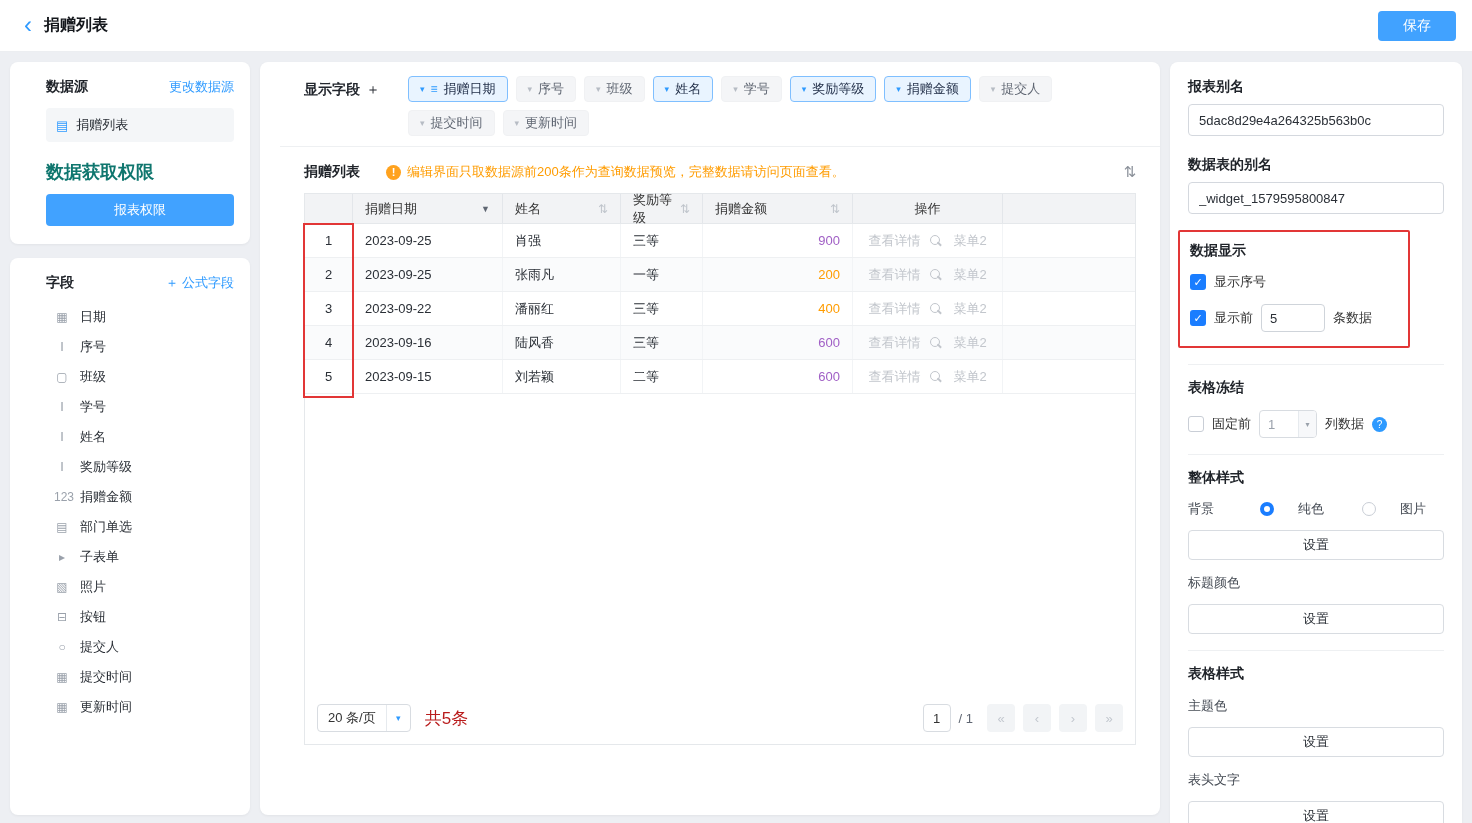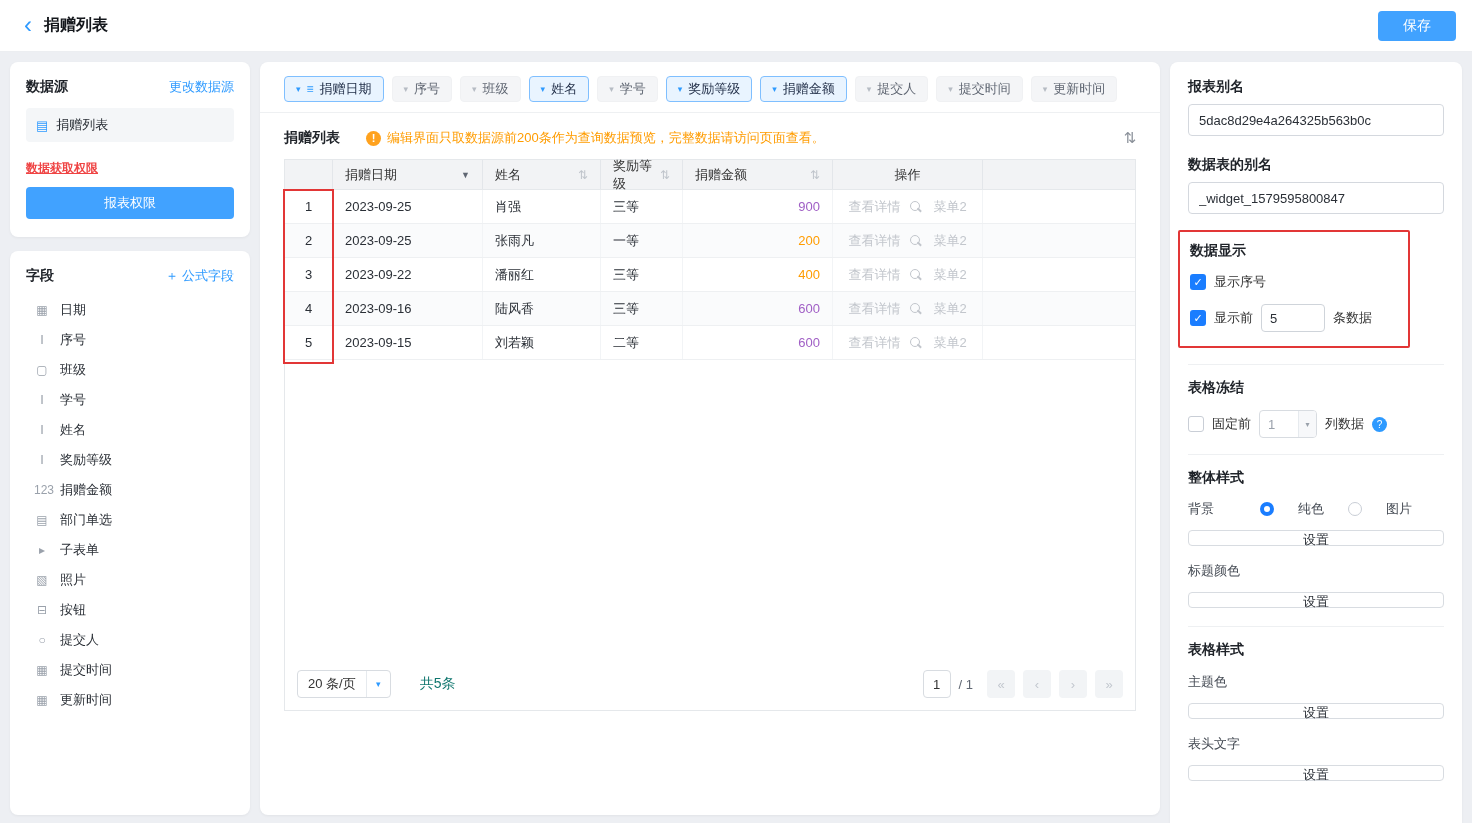--- a/index.html
+++ b/index.html
@@ -8,32 +8,32 @@
   .root { position:relative; width:1472px; height:823px; overflow:hidden; }
 
   
   .topbar { position:absolute; top:0; left:0; right:0; height:52px; background:#fff;
             border-bottom:1px solid #eceef1; display:flex; align-items:center; padding:0 16px; z-index:5; }
   .back { color:#2e9aff; font-size:24px; line-height:24px; margin:0 12px 2px 8px; cursor:pointer; }
   .page-title { font-size:16px; font-weight:bold; color:#15181d; }
   .save-btn { margin-left:auto; width:78px; height:30px; background:#41a2ff; color:#fff; border:none;
               border-radius:4px; font-size:14px; cursor:pointer; }
 
-  .card { background:#fff; border-radius:8px; box-shadow:0 1px 3px rgba(0,0,0,.05); }
+  .card { background:#fff; border-radius:8px; box-shadow:0 1px 3px rgba(0,0,0,.05);padding-left:20px; }
 
   
   .left-col { position:absolute; left:10px; top:62px; width:240px; bottom:8px; display:flex; flex-direction:column; gap:14px; }
   .ds-card { flex:none; }
   .ds-head { display:flex; justify-content:space-between; align-items:center; padding:16px 16px 12px; }
   .sec-title { font-size:14px; font-weight:bold; color:#1f2329; }
   .blue-link { font-size:13px; color:#2e9aff; cursor:pointer; }
   .ds-item { margin:0 16px; height:34px; background:#f4f6f8; border-radius:4px; display:flex; align-items:center;
              gap:8px; padding:0 10px; font-size:13px; color:#2a2f36; cursor:pointer; }
   .ds-item .doc-ic { color:#2e9aff; font-size:13px; }
-  .perm-title { padding:18px 16px 10px; font-size:12px; font-weight:bold; color:#ef4444;text-decoration:underline; }
+  .perm-title { padding:18px 16px 10px; font-size:18px; font-weight:bold; color:#0f766e; }
   .perm-btn { margin:0 16px 18px; height:32px; background:#41a2ff; color:#fff; border:none; border-radius:4px;
               font-size:13px; width:calc(100% - 32px); cursor:pointer; }
   .fields-card { flex:1; overflow:hidden; }
   .fields-head { display:flex; justify-content:space-between; align-items:flex-end; padding:16px 16px 10px; }
   .field-item { display:flex; align-items:center; gap:10px; height:30px; padding:0 16px 0 24px; font-size:13px;
                 color:#2a2f36; cursor:pointer; }
   .fi-ic { width:16px; text-align:center; color:#9aa1ab; font-size:12px; flex:none; }
   .fi-ic.num { font-size:12px; letter-spacing:0; }
 
   
@@ -84,21 +84,21 @@
   .mag { position:relative; width:13px; height:13px; display:inline-block; margin:0 6px; flex:none; }
   .mag::before { content:""; position:absolute; width:8px; height:8px; border:1.5px solid #c2c6cc; border-radius:50%; left:0; top:1px; }
   .mag::after { content:""; position:absolute; width:5px; height:1.5px; background:#c2c6cc; transform:rotate(45deg); left:7px; top:9px; }
   .seq-redbox { position:absolute; left:-2px; top:29px; width:51px; height:175px; border:2px solid #e23636; pointer-events:none; }
 
   .pager { position:absolute; left:12px; right:12px; bottom:12px; display:flex; align-items:center; }
   .psize { display:flex; align-items:stretch; height:28px; border:1px solid #d8dce1; border-radius:4px; overflow:hidden; background:#fff; cursor:pointer; }
   .psize .txt { padding:0 10px; font-size:13px; color:#333; display:flex; align-items:center; }
   .psize .car { width:24px; display:flex; align-items:center; justify-content:center; color:#2e9aff;
                 border-left:1px solid #e6eaee; font-size:9px; }
-  .total { font-size:14px; color:#0f766e; margin-left:29px; }
+  .total { font-size:17px; color:#b91c1c; margin-left:14px; }
   .pager-right { margin-left:auto; display:flex; align-items:center; gap:8px; }
   .pg-box { width:28px; height:28px; border:1px solid #d8dce1; border-radius:4px; display:flex; align-items:center;
             justify-content:center; font-size:13px; color:#333; background:#fff; }
   .pg-of { font-size:13px; color:#5f6672; margin-right:6px; }
   .pg-btn { width:28px; height:28px; background:#f2f4f6; border-radius:4px; display:flex; align-items:center;
             justify-content:center; color:#c3c8cf; font-size:13px; cursor:pointer; }
 
   
   .right-card { position:absolute; left:1170px; top:62px; width:292px; height:810px; padding:16px 18px; overflow:hidden; }
   .r-label { font-size:14px; font-weight:bold; color:#1f2329; }
@@ -117,22 +117,22 @@
   .freeze-sel { display:flex; align-items:stretch; height:28px; width:58px; border:1px solid #d8dce1; border-radius:4px;
                 overflow:hidden; background:#fff; cursor:pointer; }
   .freeze-sel .txt { flex:1; display:flex; align-items:center; padding:0 8px; font-size:13px; color:#9aa1ab; }
   .freeze-sel .car { width:18px; display:flex; align-items:center; justify-content:center; font-size:8px;
                      color:#9aa1ab; border-left:1px solid #e6eaee; background:#f7f8fa; }
   .help { width:15px; height:15px; border-radius:50%; background:#2e9aff; color:#fff; font-size:10px; text-align:center;
           line-height:15px; flex:none; cursor:pointer; }
   .radio-row { display:flex; align-items:center; gap:24px; margin-top:13px; font-size:13px; color:#454b54; }
   .radio { width:14px; height:14px; border-radius:50%; border:1px solid #c9ced6; background:#fff; flex:none; cursor:pointer; }
   .radio.on { border:4px solid #1a7dff; }
-  .radio-lb { }
-  .set-btn { width:100%; height:16px; border:1px solid #d8dce1; border-radius:4px; background:#fff; font-size:13px;
+  .radio-lb { margin-right:14px; }
+  .set-btn { width:100%; height:30px; border:1px solid #d8dce1; border-radius:4px; background:#fff; font-size:13px;
              color:#2a2f36; margin-top:12px; cursor:pointer; font-family:inherit; }
   .sub-mt { margin-top:14px; display:block; }
 </style>
 </head>
 <body>
 
 <div class="root">
 
   <div class="topbar">
     <span class="back">‹</span>
@@ -218,20 +218,23 @@
             <span class="fi-ic">▦</span>
             <span class="fi-lb">更新时间</span>
           </div>
         </div>
     </div>
   </div>
 
   <div class="card center-card">
 
     <div class="df-section">
+      <div class="df-label">
+        <span>显示字段</span><span class="plus">＋</span>
+      </div>
       <div class="chip-wrap">
           <div class="chip sel">
             <span class="caret">▾</span>
             <span class="flt">≡</span>
             <span>捐赠日期</span>
           </div>
           <div class="chip">
             <span class="caret">▾</span>
             <span>序号</span>
           </div>

